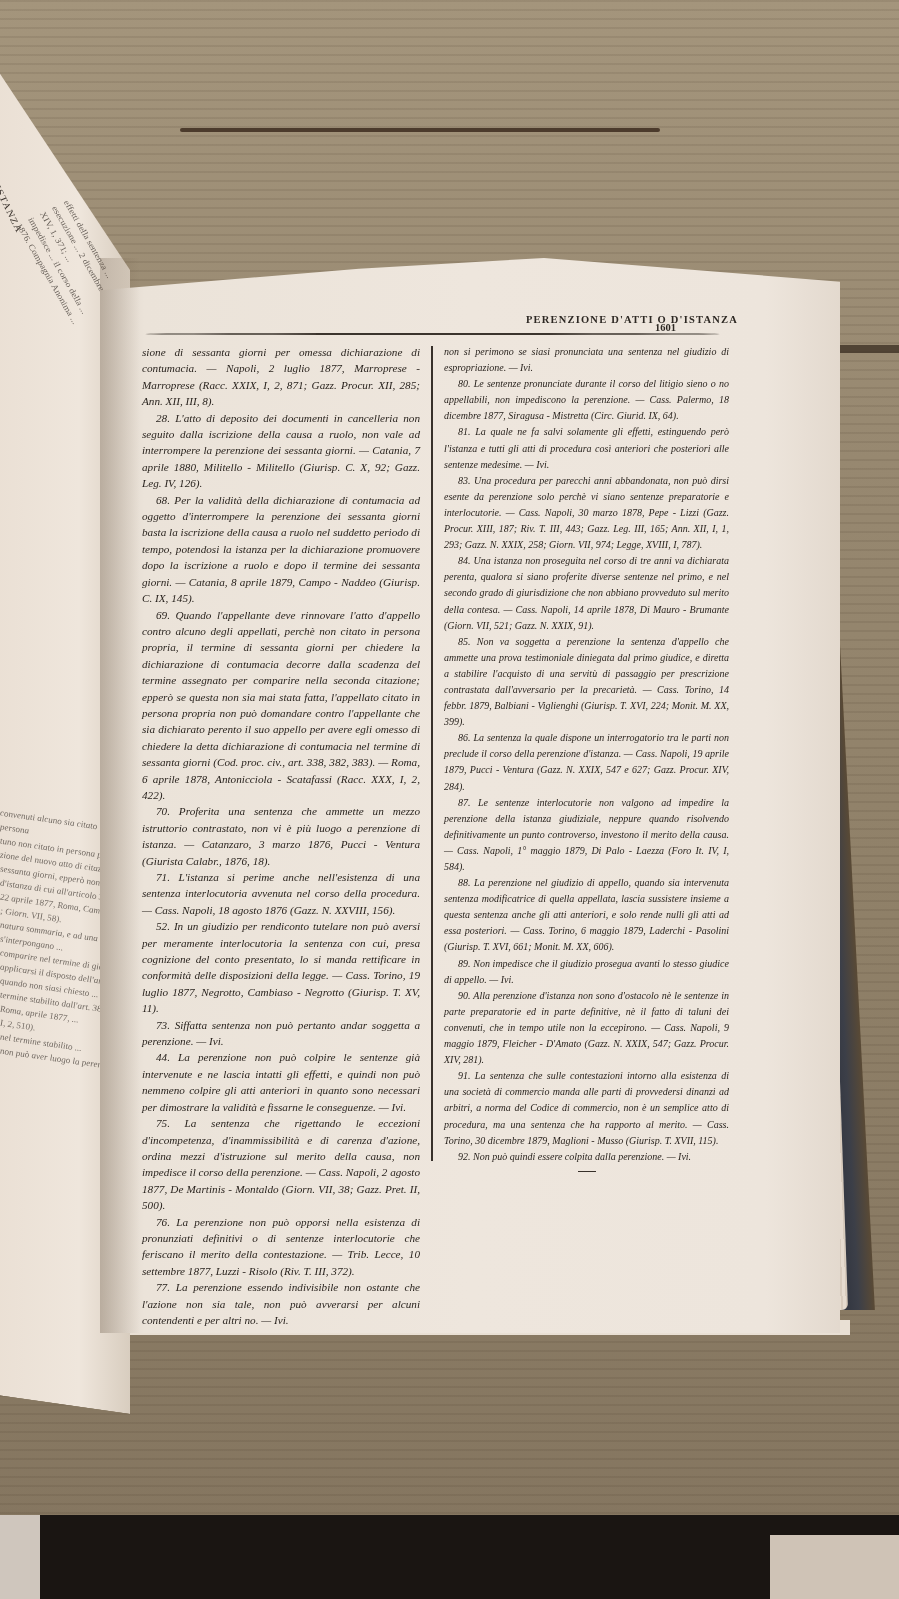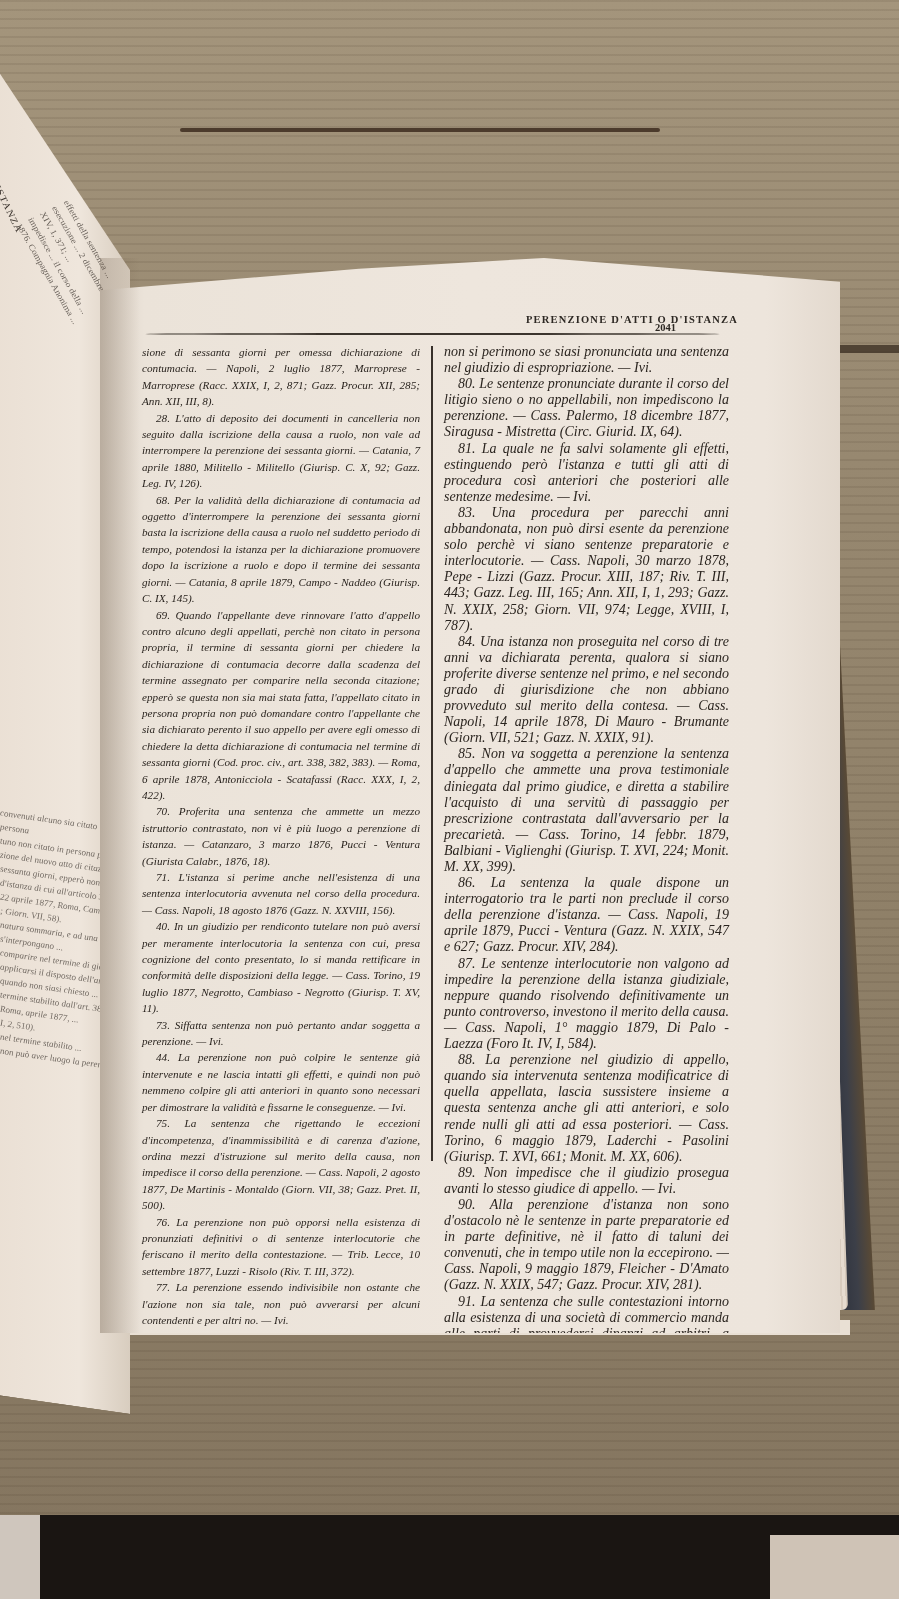--- a/index.html
+++ b/index.html
@@ -94,21 +94,21 @@
     }
     .columns {
       position: absolute; left: 42px; top: 86px; width: 640px; height: 920px;
     }
     .col {
       position: absolute; top: 0; width: 278px;
       font-size: 11.2px; line-height: 16.4px; color: #2a241f;
       text-align: justify; hyphens: auto;
     }
     .col-left { left: 0; }
-    .col-right { left: 302px; width: 285px; font-size: 14px; line-height: 16.1px; }
+    .col-right { left: 302px; width: 285px; font-size: 10px; line-height: 16.1px; }
     .col-divider {
       position: absolute; left: 289px; top: 2px; width: 1.5px; height: 815px; background: #37302a;
     }
     .entry { text-indent: 14px; margin-bottom: 0; font-style: italic; }
     .entry.cont { text-indent: 0; }
     .end-mark {
       width: 18px; height: 1.5px; background: #37302a; margin: 6px auto 0 auto;
     }
     .spine-shadow {
       position: absolute; left: 100px; top: 258px; width: 40px; height: 1075px;
@@ -155,32 +155,32 @@
     <div>termine stabilito dall'art. 382</div>
     <div>Roma, aprile 1877, ...</div>
     <div>I, 2, 510).</div>
     <div>nel termine stabilito ...</div>
     <div>non può aver luogo la peren- ...</div>
   </div>
 </div>
 
 <div class="page">
   <div class="page-header">Perenzione d'atti o d'istanza</div>
-  <div class="page-number">2041</div>
+  <div class="page-number">1601</div>
   <div class="header-rule"></div>
 
   <div class="columns">
     <div class="col col-left">
       <p class="entry cont">sione di sessanta giorni per omessa dichiarazione di contumacia. — Napoli, 2 luglio 1877, Marroprese - Marroprese (Racc. XXIX, I, 2, 871; Gazz. Procur. XII, 285; Ann. XII, III, 8).</p>
       <p class="entry">28. L'atto di deposito dei documenti in cancelleria non seguito dalla iscrizione della causa a ruolo, non vale ad interrompere la perenzione dei sessanta giorni. — Catania, 7 aprile 1880, Militello - Militello (Giurisp. C. X, 92; Gazz. Leg. IV, 126).</p>
       <p class="entry">68. Per la validità della dichiarazione di contumacia ad oggetto d'interrompere la perenzione dei sessanta giorni basta la iscrizione della causa a ruolo nel suddetto periodo di tempo, potendosi la istanza per la dichiarazione promuovere dopo la iscrizione a ruolo e dopo il termine dei sessanta giorni. — Catania, 8 aprile 1879, Campo - Naddeo (Giurisp. C. IX, 145).</p>
       <p class="entry">69. Quando l'appellante deve rinnovare l'atto d'appello contro alcuno degli appellati, perchè non citato in persona propria, il termine di sessanta giorni per chiedere la dichiarazione di contumacia decorre dalla scadenza del termine assegnato per comparire nella seconda citazione; epperò se questa non sia mai stata fatta, l'appellato citato in persona propria non può domandare contro l'appellante che sia dichiarato perento il suo appello per avere egli omesso di chiedere la detta dichiarazione di contumacia nel termine di sessanta giorni (Cod. proc. civ., art. 338, 382, 383). — Roma, 6 aprile 1878, Antonicciola - Scatafassi (Racc. XXX, I, 2, 422).</p>
       <p class="entry">70. Proferita una sentenza che ammette un mezzo istruttorio contrastato, non vi è più luogo a perenzione di istanza. — Catanzaro, 3 marzo 1876, Pucci - Ventura (Giurista Calabr., 1876, 18).</p>
       <p class="entry">71. L'istanza si perime anche nell'esistenza di una sentenza interlocutoria avvenuta nel corso della procedura. — Cass. Napoli, 18 agosto 1876 (Gazz. N. XXVIII, 156).</p>
-      <p class="entry">40. In un giudizio per rendiconto tutelare non può aversi per meramente interlocutoria la sentenza con cui, presa cognizione del conto presentato, lo si manda rettificare in conformità delle disposizioni della legge. — Cass. Torino, 19 luglio 1877, Negrotto, Cambiaso - Negrotto (Giurisp. T. XV, 11).</p>
+      <p class="entry">52. In un giudizio per rendiconto tutelare non può aversi per meramente interlocutoria la sentenza con cui, presa cognizione del conto presentato, lo si manda rettificare in conformità delle disposizioni della legge. — Cass. Torino, 19 luglio 1877, Negrotto, Cambiaso - Negrotto (Giurisp. T. XV, 11).</p>
       <p class="entry">73. Siffatta sentenza non può pertanto andar soggetta a perenzione. — Ivi.</p>
       <p class="entry">44. La perenzione non può colpire le sentenze già intervenute e ne lascia intatti gli effetti, e quindi non può nemmeno colpire gli atti anteriori in quanto sono necessari per dimostrare la validità e fissarne le conseguenze. — Ivi.</p>
       <p class="entry">75. La sentenza che rigettando le eccezioni d'incompetenza, d'inammissibilità e di carenza d'azione, ordina mezzi d'istruzione sul merito della causa, non impedisce il corso della perenzione. — Cass. Napoli, 2 agosto 1877, De Martinis - Montaldo (Giorn. VII, 38; Gazz. Pret. II, 500).</p>
       <p class="entry">76. La perenzione non può opporsi nella esistenza di pronunziati definitivi o di sentenze interlocutorie che feriscano il merito della contestazione. — Trib. Lecce, 10 settembre 1877, Luzzi - Risolo (Riv. T. III, 372).</p>
       <p class="entry">77. La perenzione essendo indivisibile non ostante che l'azione non sia tale, non può avverarsi per alcuni contendenti e per altri no. — Ivi.</p>
       <p class="entry">78. Le sentenze pronunciate nel corso del giudizio impediscono che cadano in perenzione gli atti anteriori alle medesime. — Venezia, 4 ottobre 1877, Tramonti - De Rossi (Monit. V. VI, 678; Temi V. II, 481; Giorn. VI, 1106; Racc. XXIX, I, 2, 909).</p>
       <p class="entry">79. Conseguentemente il precetto e la istanza per la vendita</p>
     </div>
 
     <div class="col-divider"></div>

